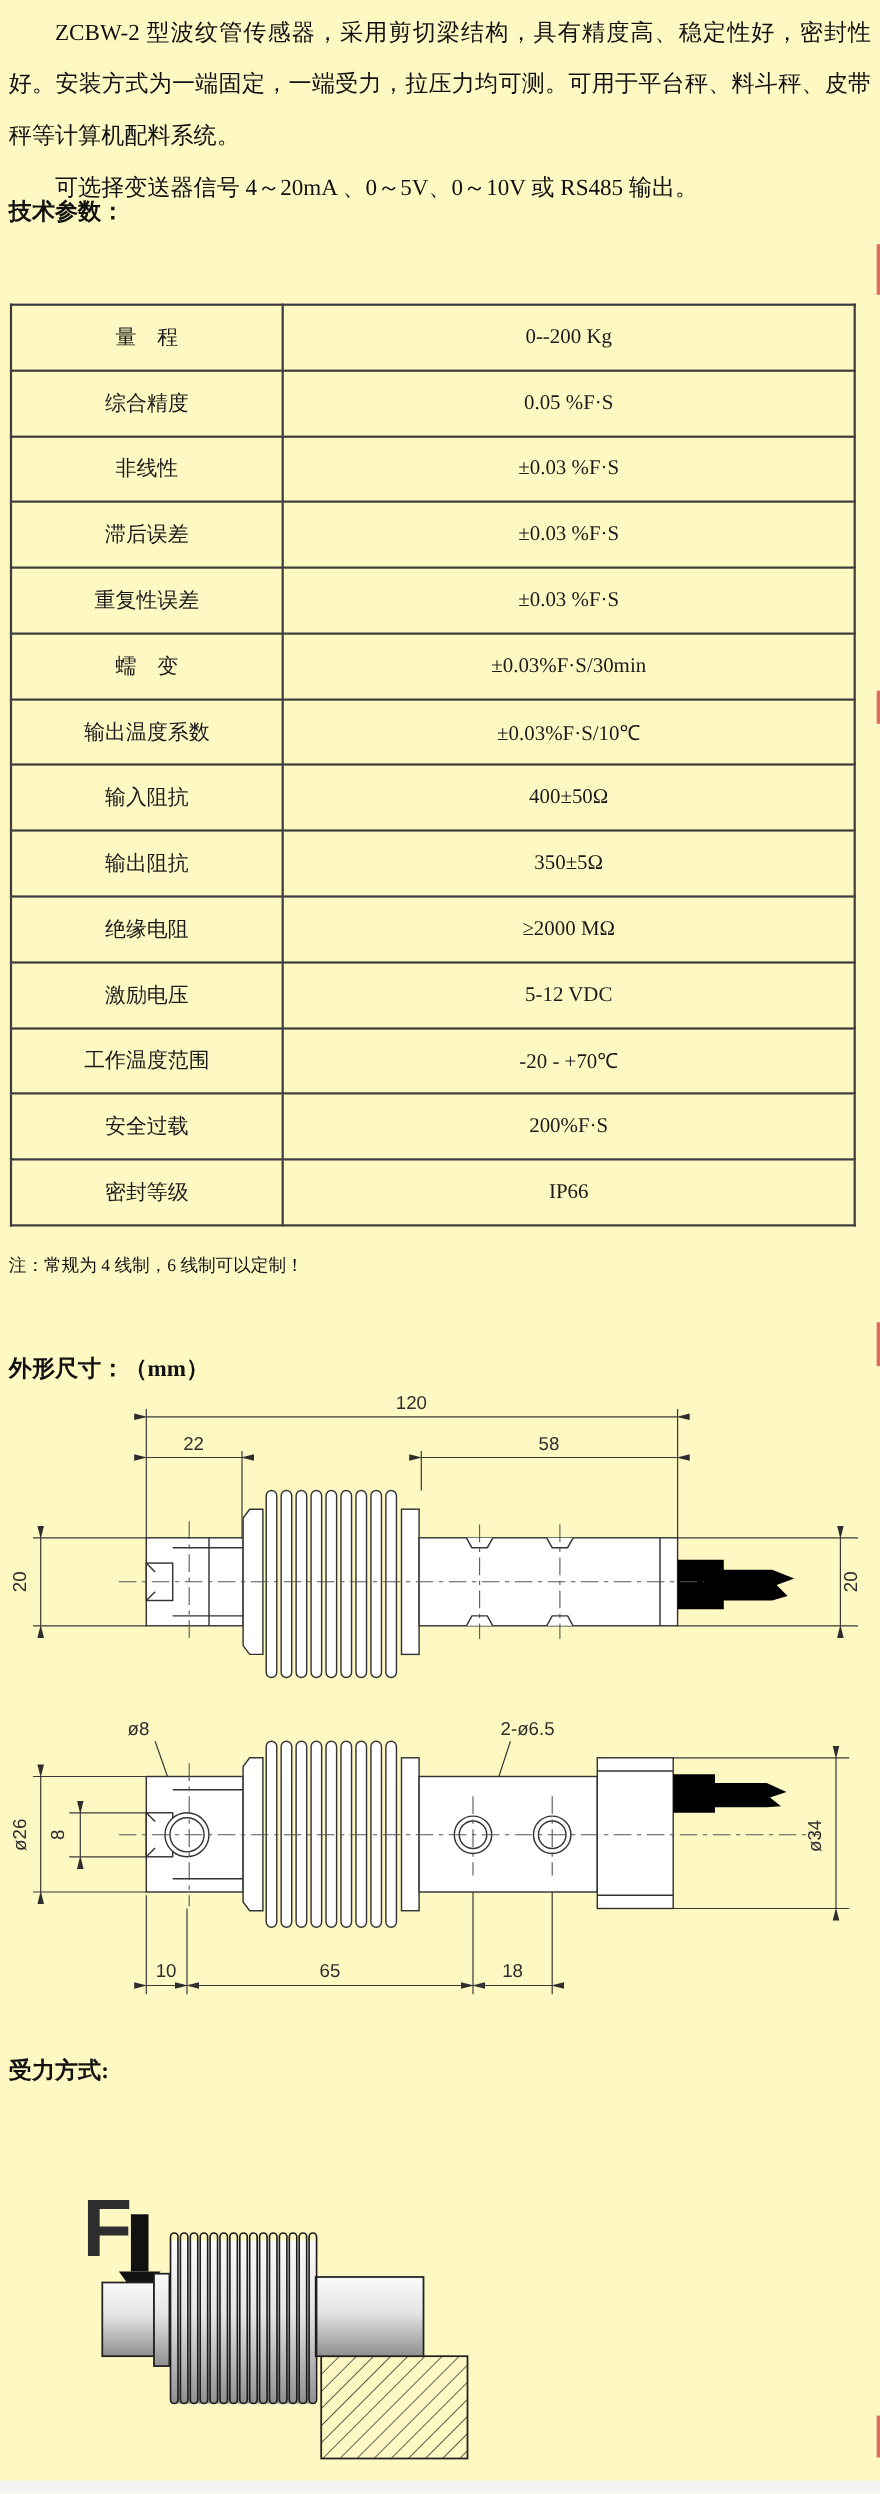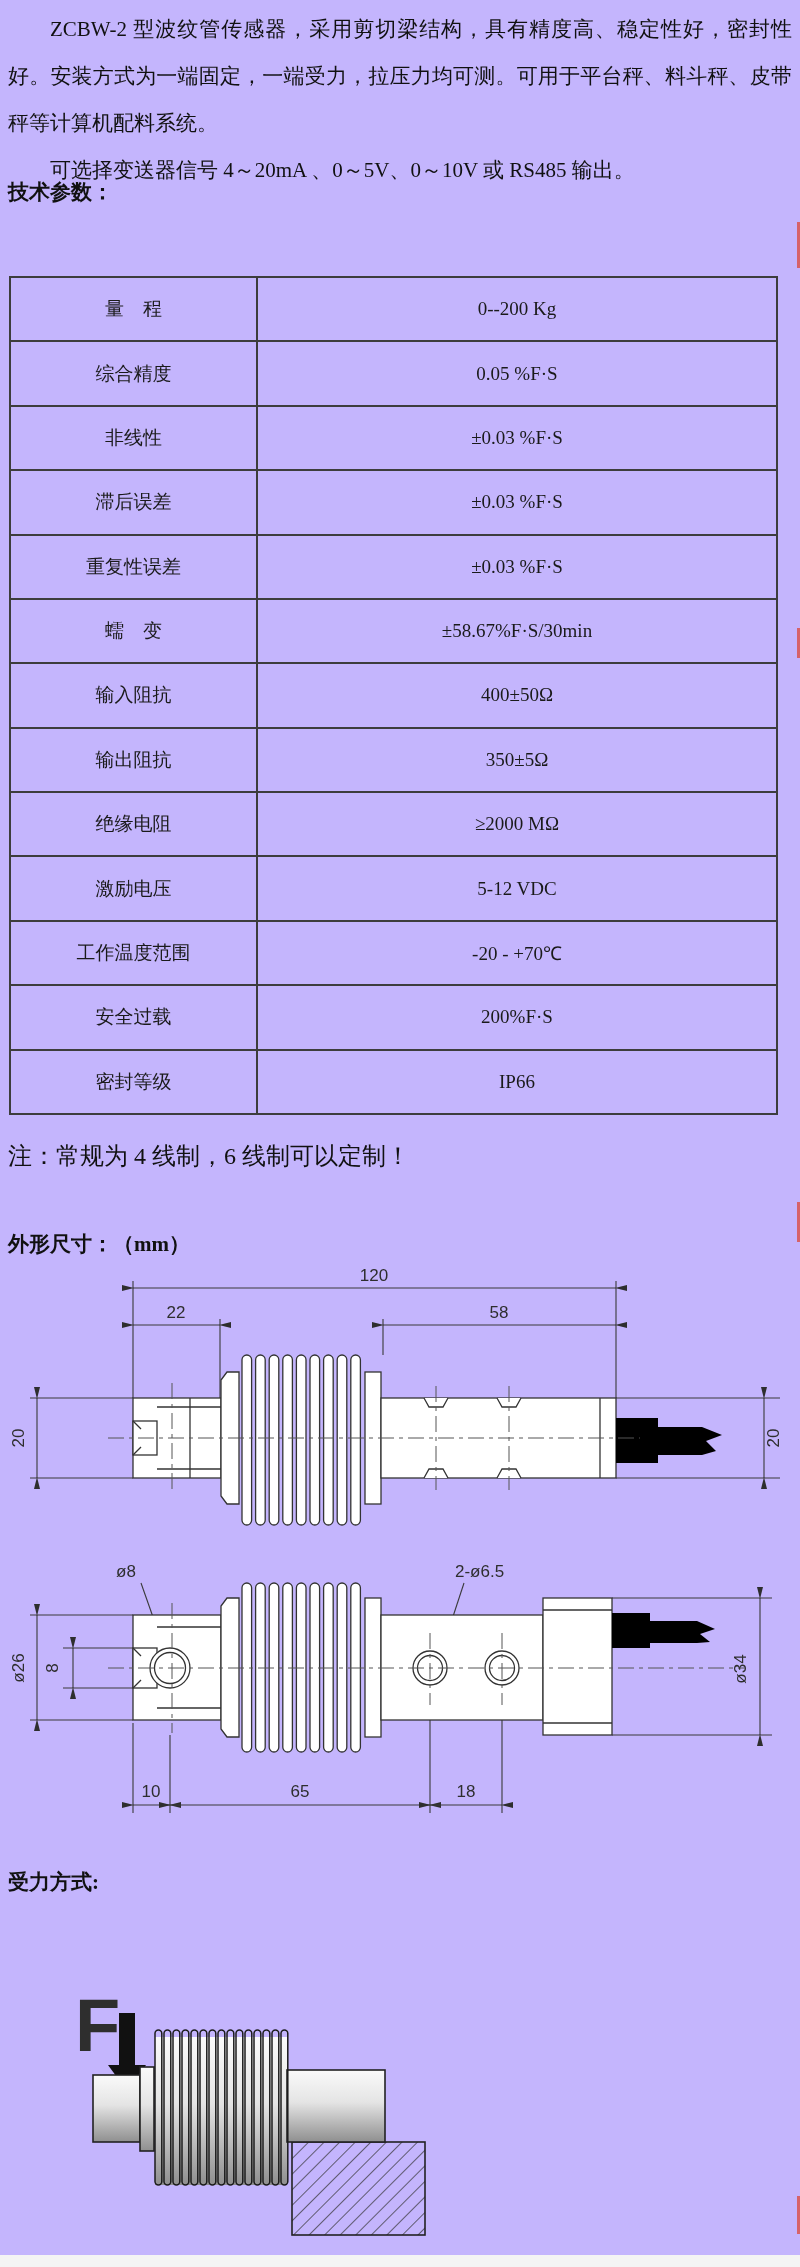--- a/index.html
+++ b/index.html
@@ -1,33 +1,33 @@
 <!DOCTYPE html>
 <html><head>
 <meta charset="utf-8">
 <style>
   * { margin:0; padding:0; box-sizing:border-box; }
   html,body { background:#ffffff; }
   .page {
-    position:relative; width:800px; height:2267px; background:#c4b5fd;
+    position:relative; width:800px; height:2267px; background:#fef9c3;
     font-family:"Liberation Serif","DejaVu Serif",serif; color:#111;
     overflow:hidden;
   }
   .intro { position:absolute; left:8px; top:6px; width:784px;
     font-size:21px; line-height:47px; text-align:justify; }
   .intro p { text-indent:2em; }
   .sec-heading { position:absolute; left:8px; font-size:21px; font-weight:bold; }
   .spec-table { position:absolute; left:9px; top:276px; width:769px; height:839px;
     border-collapse:collapse; table-layout:fixed;font-family:Liberation Serif, serif; }
   .spec-table td {
     border:2px solid #3d3d3d; font-size:19px; text-align:center;
     vertical-align:middle; padding:0 6px; color:#1a1a1a;
   }
   .spec-table col.c1 { width:247px; }
-  .note-line { position:absolute; left:8px; top:1140px; font-size:24px; }
+  .note-line { position:absolute; left:8px; top:1140px; font-size:16px; }
   svg text { font-family:"Liberation Sans","DejaVu Sans",sans-serif; fill:#2e2e2e; }
   svg { position:absolute; left:0; }
   .cad line, .cad polyline, .cad path, .cad rect, .cad circle, .cad polygon { shape-rendering:auto; }
   .edge-mark { position:absolute; right:0; width:3px; background:#d9534f; opacity:.85; }
   .bottom-band { position:absolute; left:0; bottom:0; width:800px; height:12px; background:#f4f4f4; }
 </style>
 </head>
 <body>
 
 <div class="page">
@@ -60,21 +60,25 @@
       <tr>
           <td>滞后误差</td>
           <td>±0.03 %F·S</td>
         </tr>
       <tr>
           <td>重复性误差</td>
           <td>±0.03 %F·S</td>
         </tr>
       <tr>
           <td>蠕　变</td>
-          <td>±58.67%F·S/30min</td>
+          <td>±0.03%F·S/30min</td>
+        </tr>
+      <tr>
+          <td>输出温度系数</td>
+          <td>±0.03%F·S/10℃</td>
         </tr>
       <tr>
           <td>输入阻抗</td>
           <td>400±50Ω</td>
         </tr>
       <tr>
           <td>输出阻抗</td>
           <td>350±5Ω</td>
         </tr>
       <tr>

